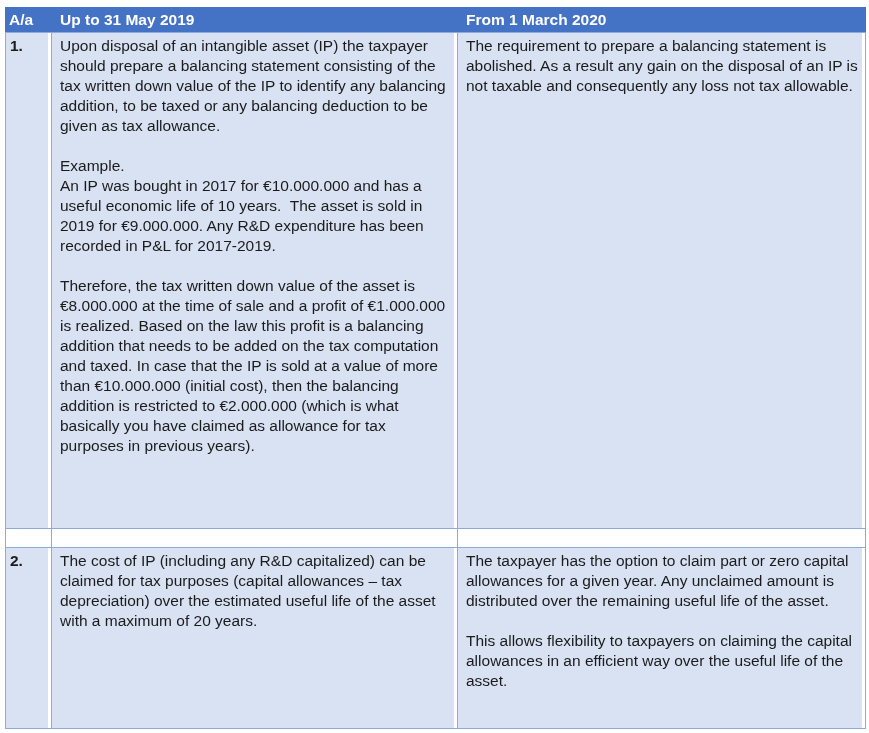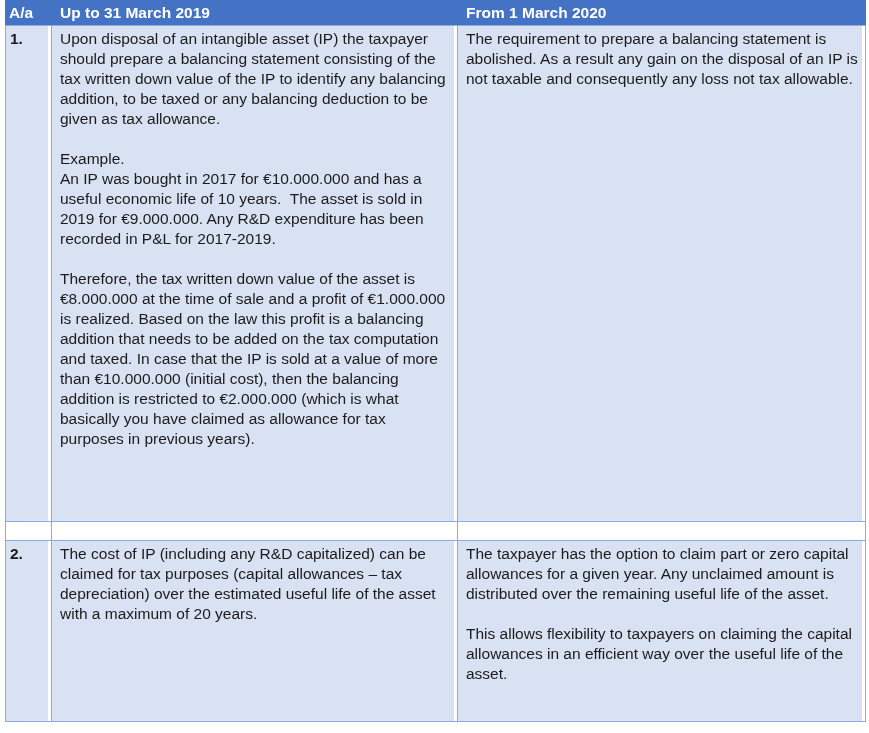--- a/index.html
+++ b/index.html
@@ -7,21 +7,21 @@
     padding: 0;
     background: #ffffff;
     width: 869px;
     height: 733px;
     font-family: "Liberation Sans", sans-serif;
     overflow: hidden;
   }
   table.doc-table {
     position: absolute;
     left: 5px;
-    top: 0;
+    top: 7px;
     width: 860px;
     height: 722px;
     border-collapse: collapse;
     table-layout: fixed;
   }
   col.c-num    { width: 46px;  }
   col.c-before { width: 406px; }
   col.c-after  { width: 408px; }
 
   th.head {
@@ -72,21 +72,21 @@
 
 <table class="doc-table">
   <colgroup>
     <col class="c-num">
     <col class="c-before">
     <col class="c-after">
   </colgroup>
   <tbody>
       <tr>
     <th class="head head-num">A/a</th>
-    <th class="head">Up to 31 March 2019</th>
+    <th class="head">Up to 31 May 2019</th>
     <th class="head">From 1 March 2020</th>
   </tr>
   <tr class="content-row-1">
     <td class="num">1.</td>
     <td class="cell">Upon disposal of an intangible asset (IP) the taxpayer should prepare a balancing statement consisting of the tax written down value of the IP to identify any balancing addition, to be taxed or any balancing deduction to be given as tax allowance.
 
 Example.
 An IP was bought in 2017 for €10.000.000 and has a useful economic life of 10 years.  The asset is sold in 2019 for €9.000.000. Any R&amp;D expenditure has been recorded in P&amp;L for 2017-2019.
 
 Therefore, the tax written down value of the asset is €8.000.000 at the time of sale and a profit of €1.000.000 is realized. Based on the law this profit is a balancing addition that needs to be added on the tax computation and taxed. In case that the IP is sold at a value of more than €10.000.000 (initial cost), then the balancing addition is restricted to €2.000.000 (which is what basically you have claimed as allowance for tax purposes in previous years).</td>

